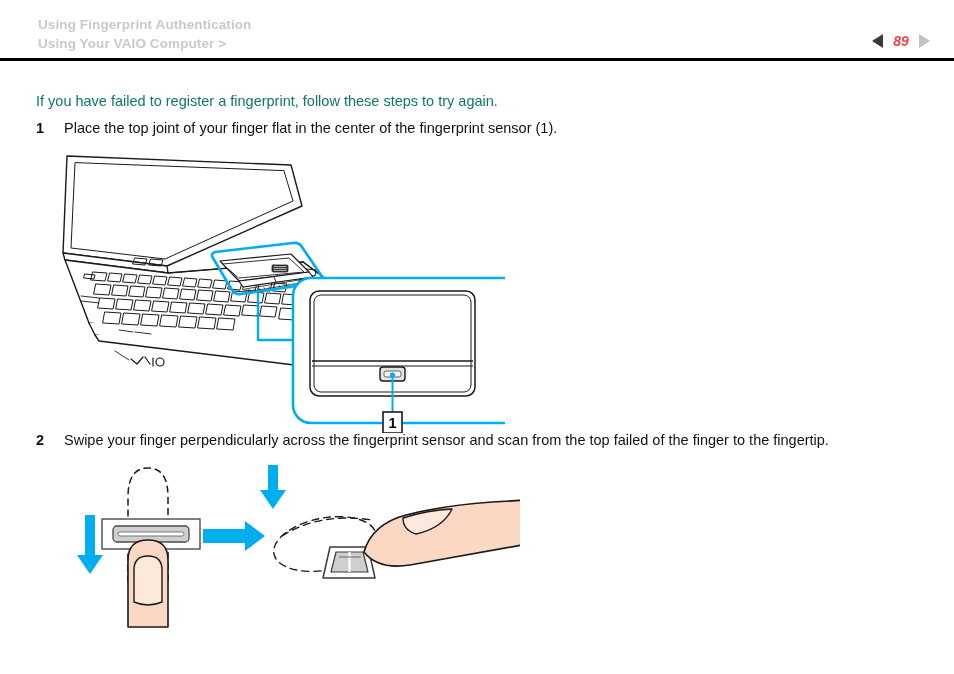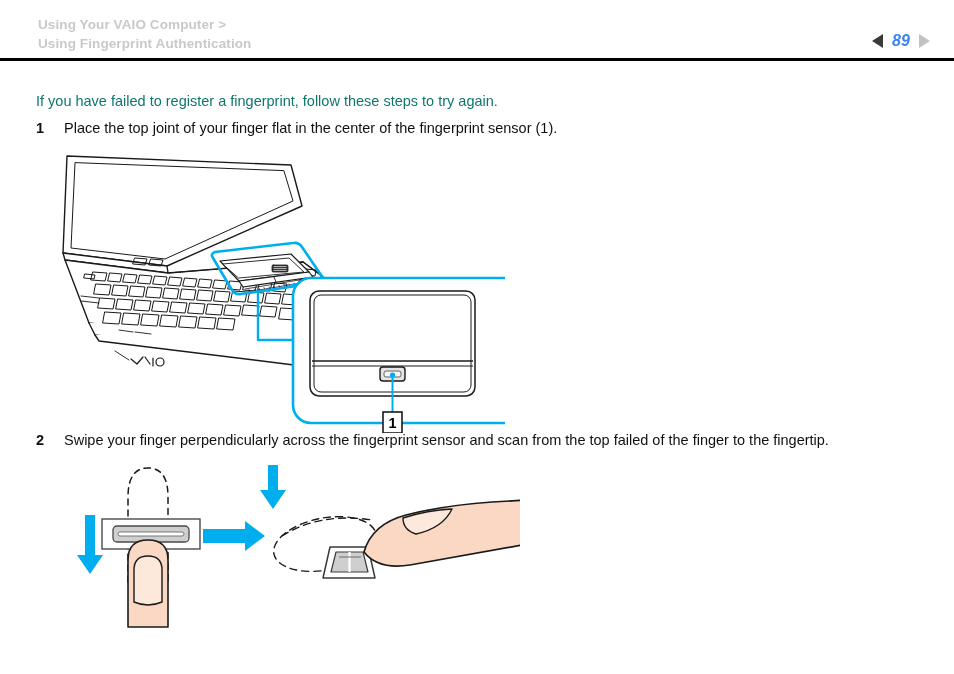--- a/index.html
+++ b/index.html
@@ -54,24 +54,24 @@
     border-top: 7px solid transparent;
     border-bottom: 7px solid transparent;
   }
   .tri-left {
     border-right: 11px solid #3a3a3a;
   }
   .tri-right {
     border-left: 11px solid #c2c2c2;
   }
   #page-number {
-    font-size: 16px;
+    font-size: 14px;
     font-weight: bold;
     font-style: italic;
-    color: #3b82f6;
+    color: #ef4444;
     min-width: 20px;
     text-align: center;
   }
   #header-rule {
     position: absolute;
     left: 0;
     top: 58px;
     width: 954px;
     height: 3px;
     background: #000000;
@@ -121,22 +121,22 @@
     height: 190px;
   }
   #figure-fingers svg { display: block; }
 </style>
 </head>
 <body>
 
 <div id="page-header">
 
   <div id="breadcrumb">
+    <span class="crumb-line">Using Fingerprint Authentication</span>
     <span class="crumb-line">Using Your VAIO Computer &gt;</span>
-    <span class="crumb-line">Using Fingerprint Authentication</span>
   </div>
 
   <div id="pager">
     <span class="tri tri-left"></span>
     <span id="page-number">89</span>
     <span class="tri tri-right"></span>
   </div>
 
   <div id="header-rule"></div>
 </div>

